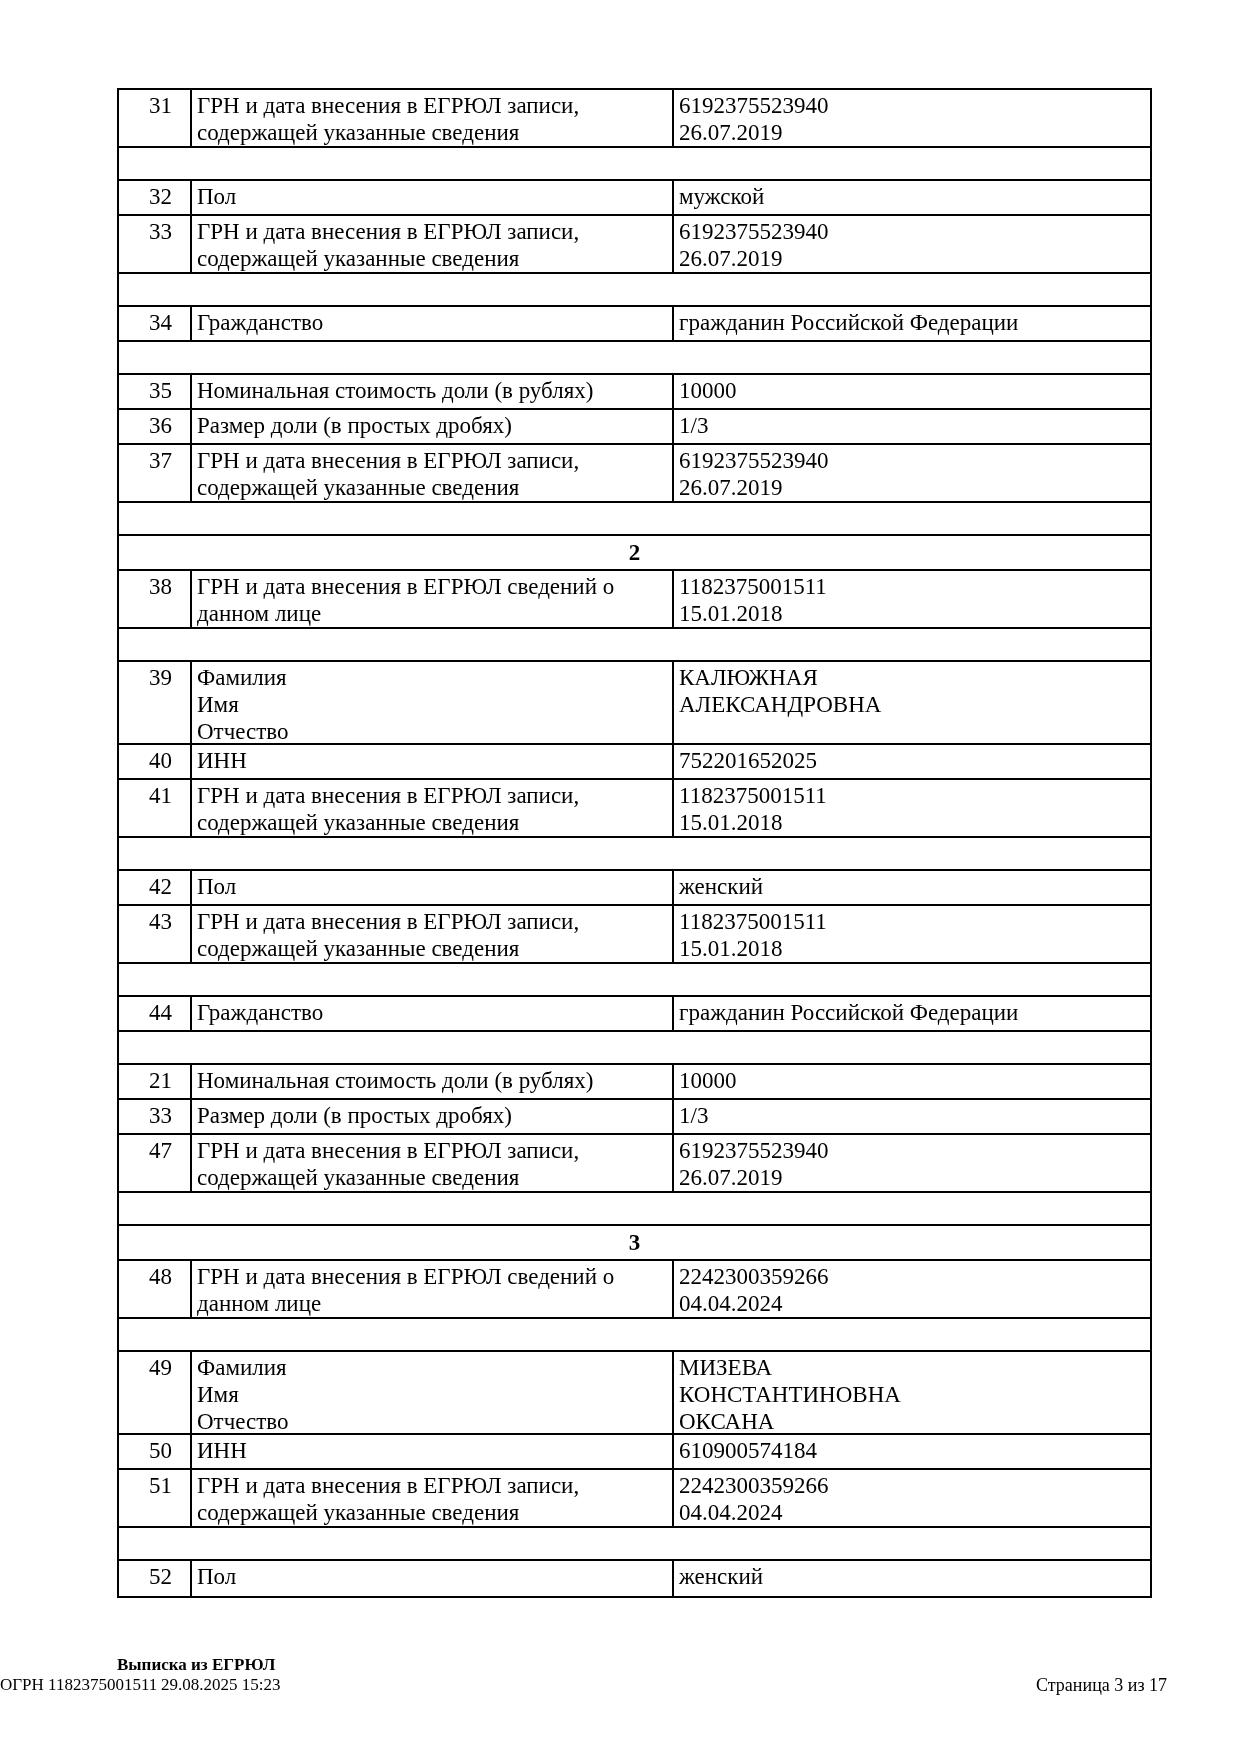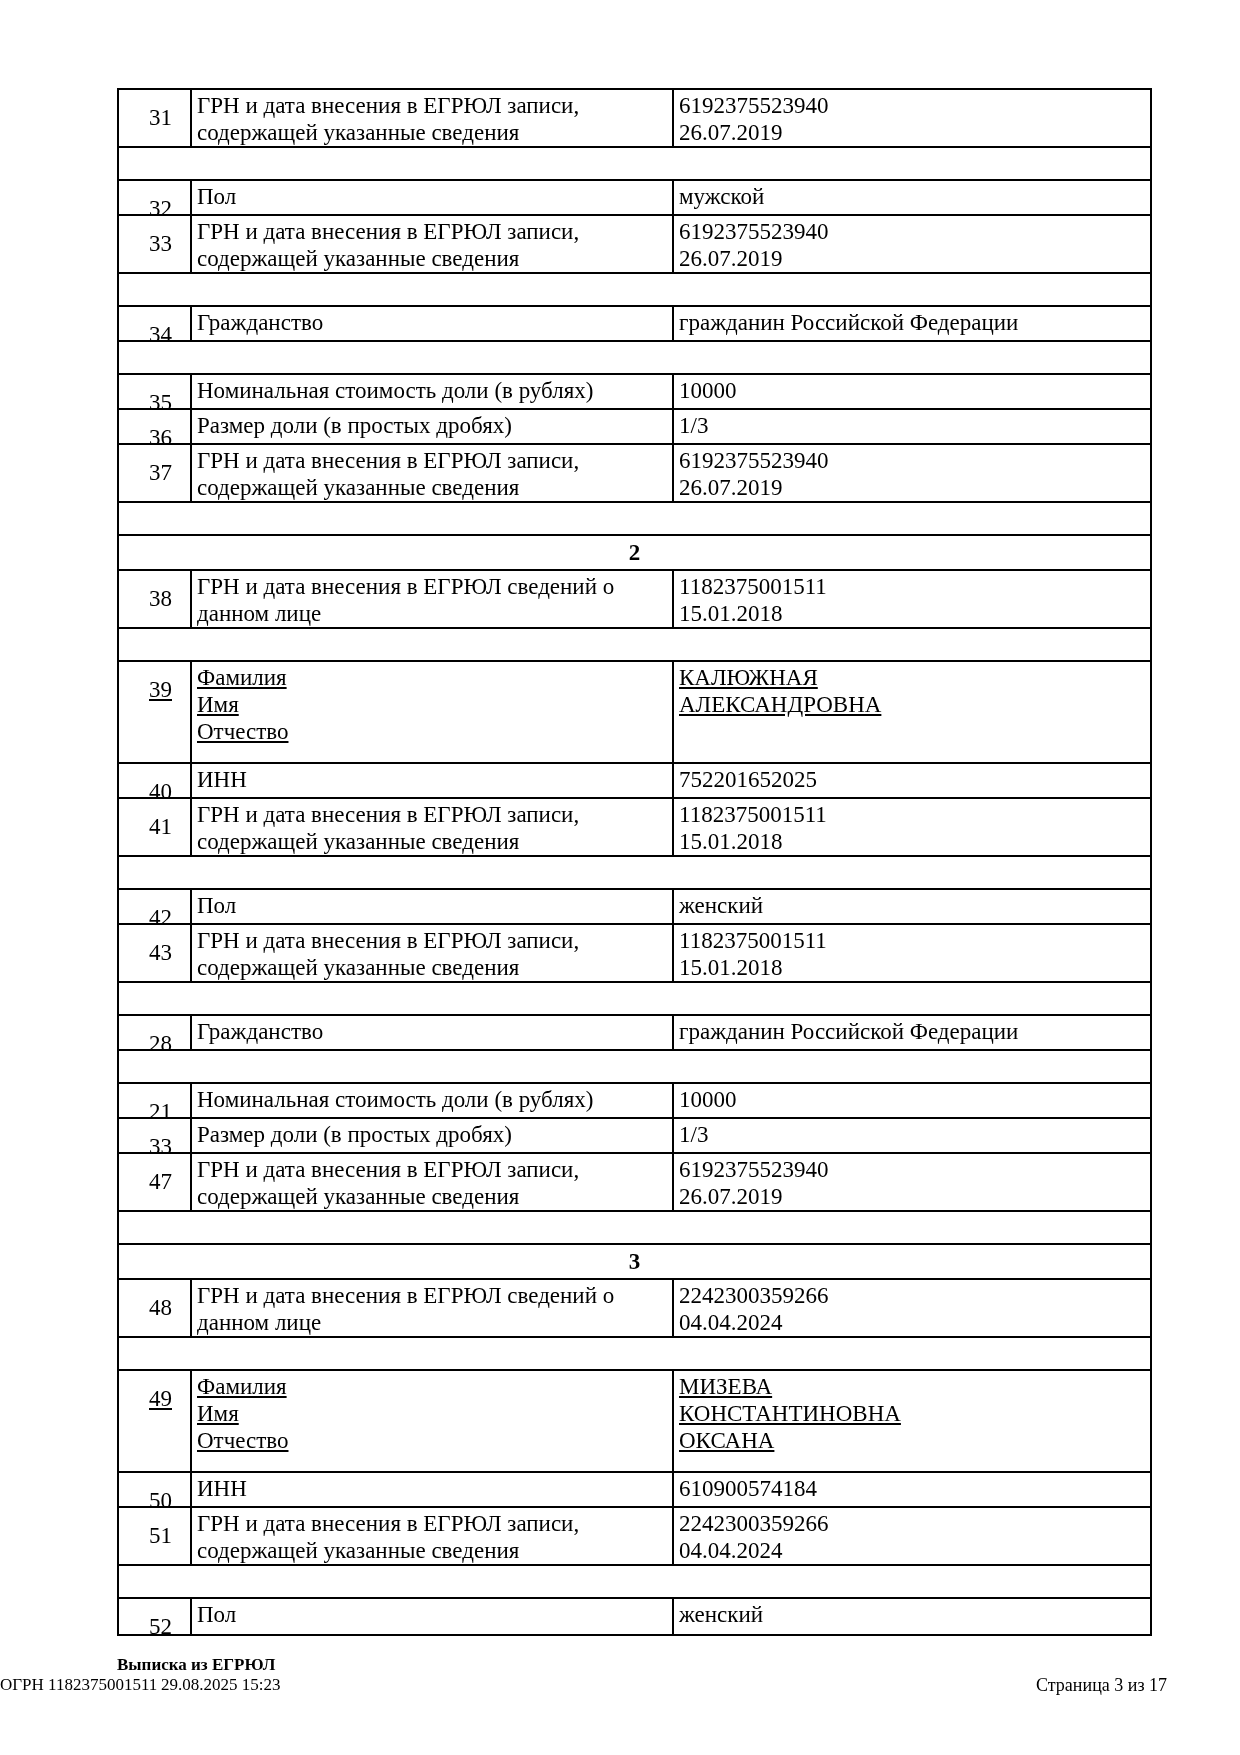--- a/index.html
+++ b/index.html
@@ -25,21 +25,21 @@
   .t-row {
     display: grid;
     grid-template-columns: 71px 482px auto;
     box-sizing: border-box;
     border-bottom: 2px solid #000000;
     overflow: hidden;
   }
   .t-row:last-child { border-bottom: none; }
   .t-row.lines-1 { height: 35px; }
   .t-row.lines-2 { height: 58px; }
-  .t-row.lines-3 { height: 102px; text-decoration: underline; }
+  .t-row.lines-3 { height: 83px; }
   .t-row.spacer-row {
     display: block;
     height: 33px;
   }
   .t-row.section-row {
     display: block;
     height: 35px;
     text-align: center;
     font-weight: bold;
     font-size: 23px;
@@ -49,21 +49,20 @@
     box-sizing: border-box;
     font-size: 23px;
     line-height: 27px;
     padding: 2px 4px 0 5px;
     overflow: hidden;
   }
   .c-num {
     text-align: center;
     padding-left: 12px;
     padding-right: 0;
-    margin-top: 12px;
   }
   .c-label, .c-value {
     border-left: 2px solid #000000;
   }
   .line { white-space: nowrap; }
   .footer-left {
     position: absolute;
     left: 117px;
     top: 1655px;
   }
@@ -237,21 +236,21 @@
           <div class="line">ГРН и дата внесения в ЕГРЮЛ записи,</div>
           <div class="line">содержащей указанные сведения</div>
         </div>
         <div class="cell c-value">
           <div class="line">1182375001511</div>
           <div class="line">15.01.2018</div>
         </div>
       </div>
       <div class="t-row spacer-row"></div>
       <div class="t-row item-row lines-1">
-        <div class="cell c-num">28</div>
+        <div class="cell c-num">44</div>
         <div class="cell c-label">
           <div class="line">Гражданство</div>
         </div>
         <div class="cell c-value">
           <div class="line">гражданин Российской Федерации</div>
         </div>
       </div>
       <div class="t-row spacer-row"></div>
       <div class="t-row item-row lines-1">
         <div class="cell c-num">21</div>

